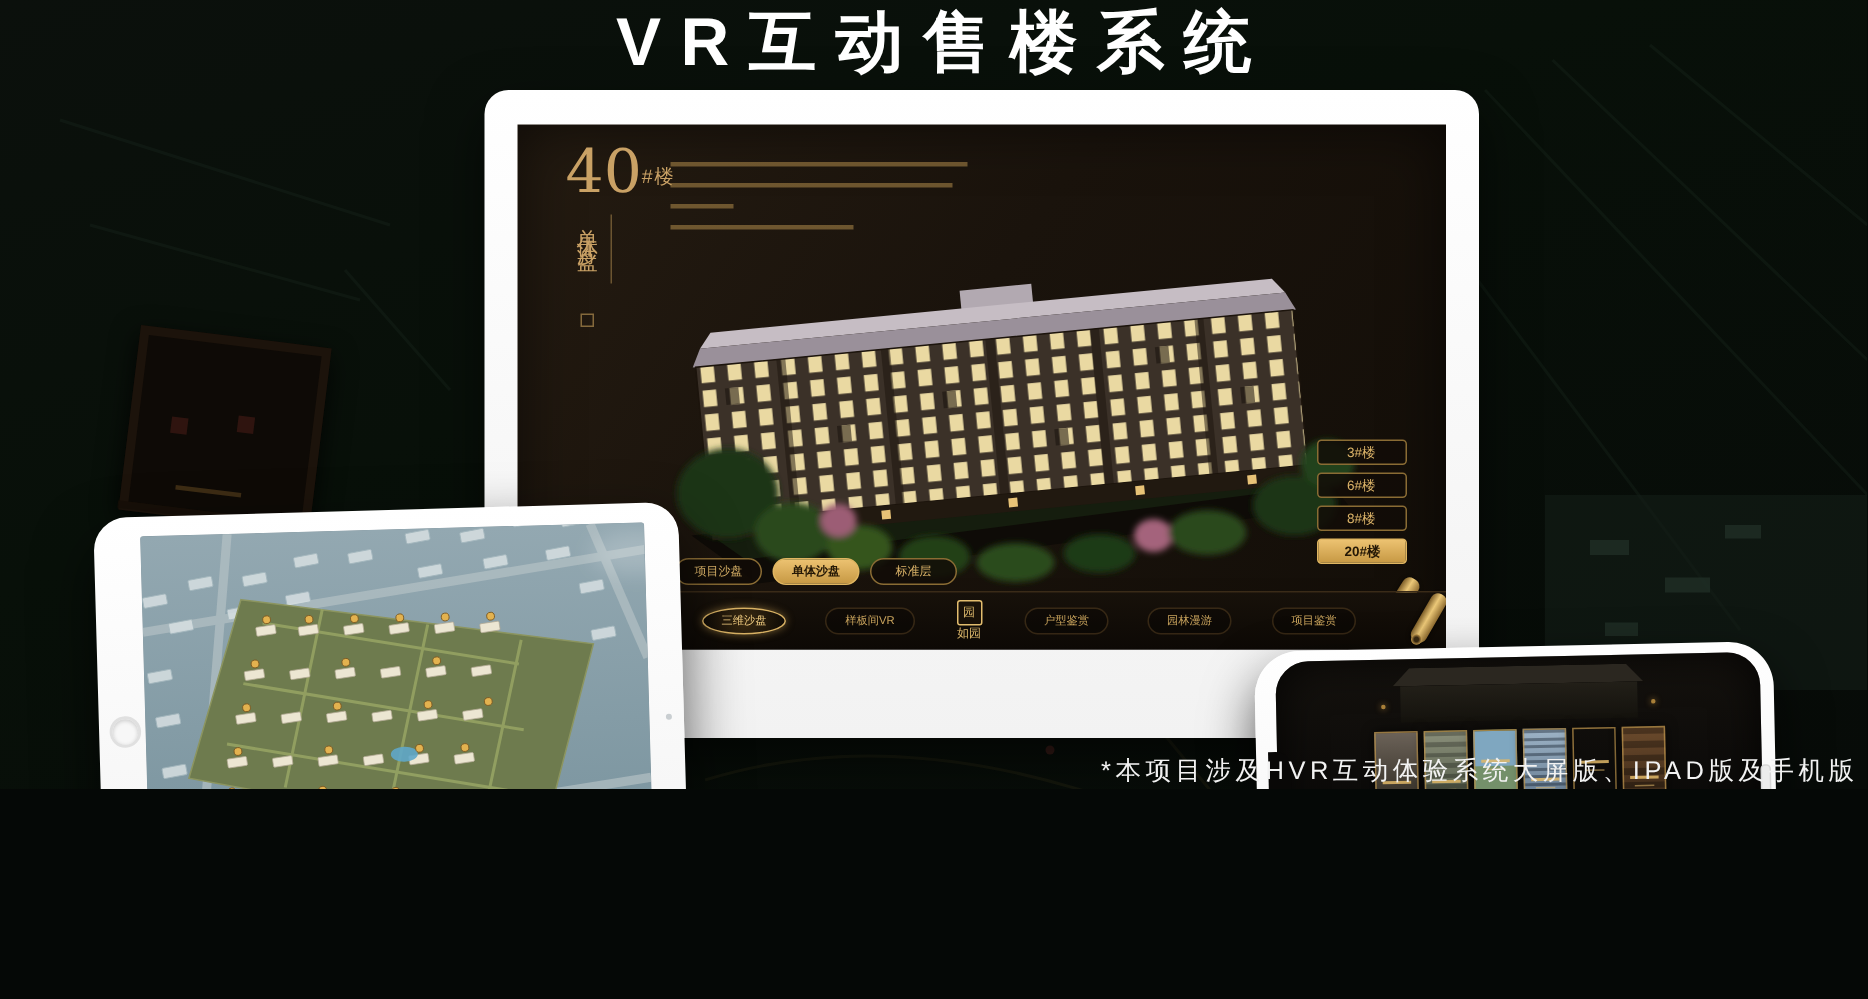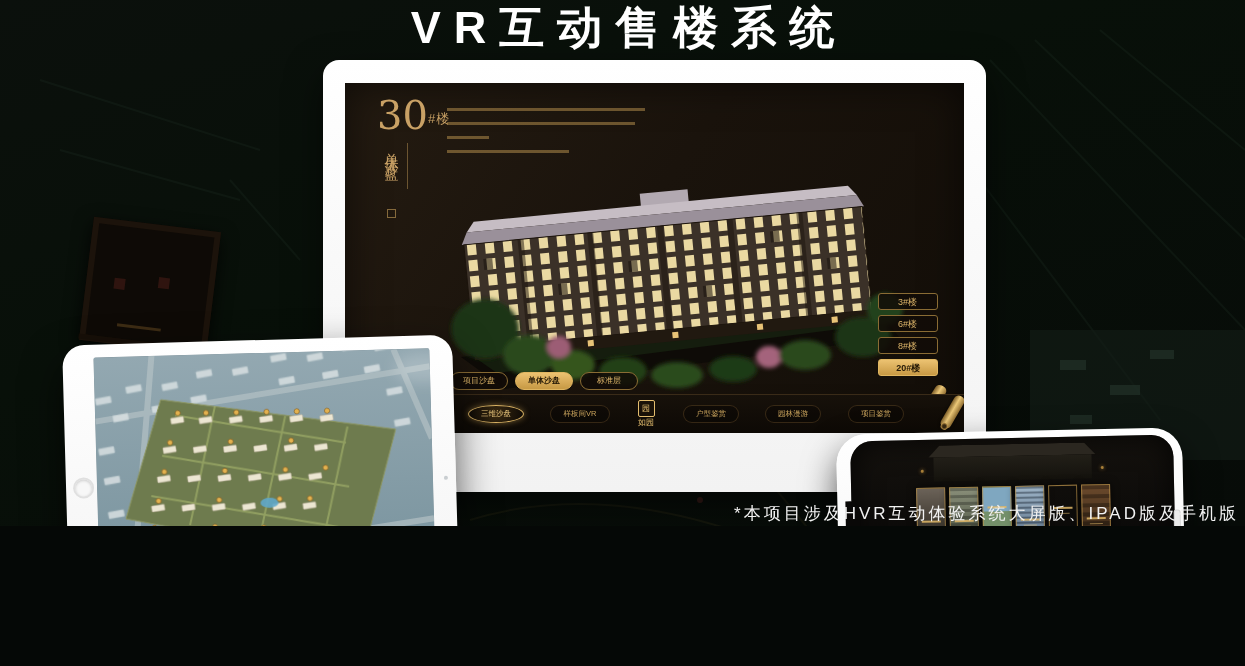--- a/index.html
+++ b/index.html
@@ -176,21 +176,21 @@
   <div class="page-title">VR互动售楼系统</div>
 
   <div class="monitor-neck"></div>
   <div class="monitor-base-shadow"></div>
   <div class="monitor-base"></div>
 
   <div class="monitor">
     <div class="monitor-screen">
 
       <div class="m-num">
-        <span>30</span><span class="suffix">#楼</span>
+        <span>40</span><span class="suffix">#楼</span>
       </div>
       <div class="m-sub">单体沙盘</div>
       <div class="m-sub-line"></div>
       <div class="m-sub-seal"></div>
 
       <div class="m-desc">
         <div style="width:198px"></div>
           <div style="width:188px"></div>
         <div style="width:42px"></div>
           <div style="width:122px"></div>

